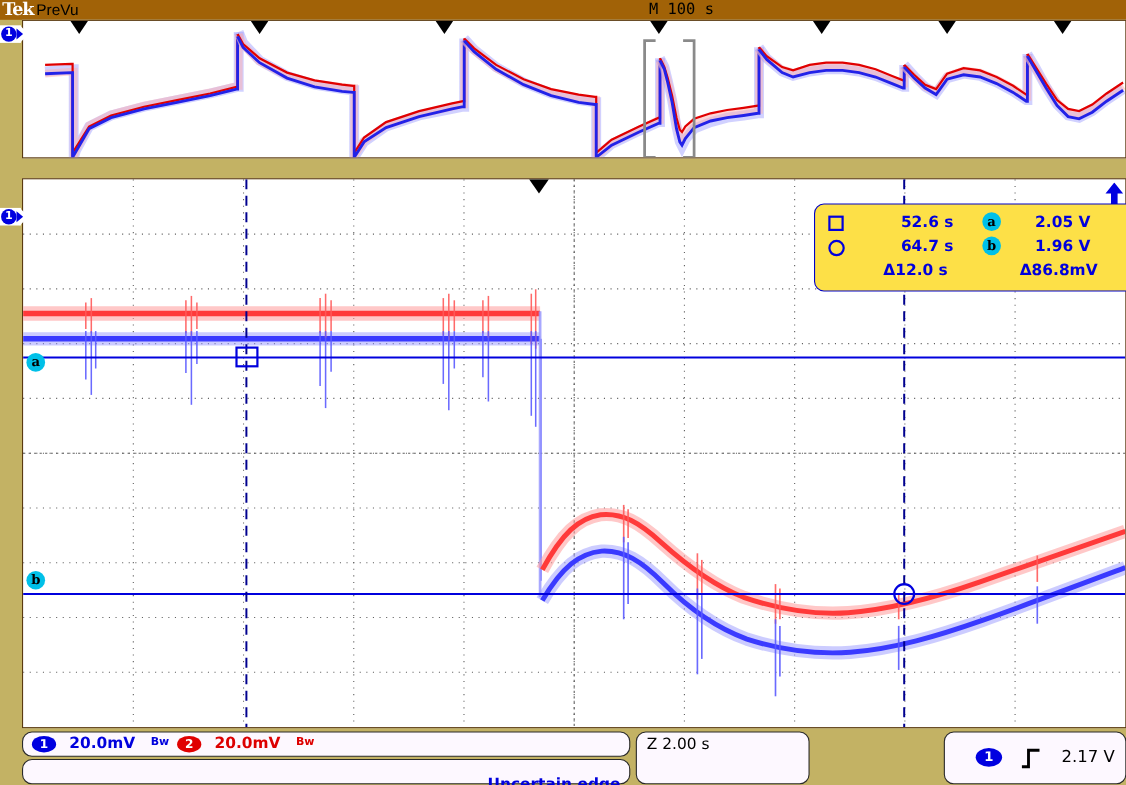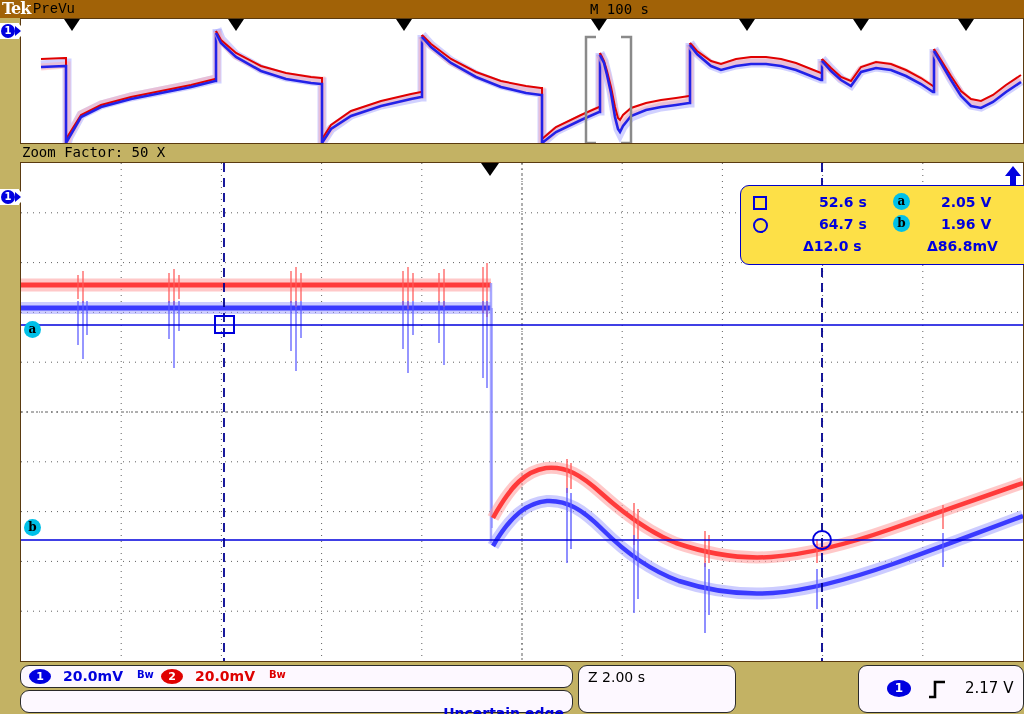--- a/index.html
+++ b/index.html
@@ -5,21 +5,21 @@
   html,body{margin:0;padding:0;background:#c3b264;}
   body{width:1024px;height:714px;overflow:hidden;
        font-family:"DejaVu Sans","Liberation Sans",sans-serif;}
   #app{position:relative;width:1024px;height:714px;background:#c3b264;}
 
   
   .topbar{position:absolute;left:0;top:0;width:1024px;height:18px;background:#a16207;}
   .tek-logo{position:absolute;left:2px;top:-1px;font-size:16px;font-weight:bold;
             color:#ffffff;letter-spacing:-1px;font-family:"DejaVu Serif","Liberation Serif",serif;}
   .prevu{position:absolute;left:33px;top:1px;font-size:14px;color:#000;
-         font-family:Liberation Mono, monospace;}
+         font-family:Liberation Sans, sans-serif;}
   .mtime{position:absolute;left:590px;top:1px;font-size:14px;color:#000;
          font-family:"DejaVu Sans Mono","Liberation Mono",monospace;}
 
   
   .ovwrap{position:absolute;left:20px;top:18px;width:1004px;height:126px;
           background:#ffffff;border:1px solid #5a3a10;box-sizing:border-box;}
   .ovwrap svg{display:block;}
 
   
   .zoombar{position:absolute;left:0;top:145px;width:1024px;height:16px;background:#c3b264;}
@@ -188,23 +188,20 @@
     </svg>
   </div>
 
   <div class="chptr" style="left:0px;top:23px;">
     <div class="body"></div>
     <div class="tip"></div>
     <div class="dot">1</div>
     <div class="tipin"></div>
   </div>
 
-  <div class="zoombar">
-    <span>Zoom Factor: 50 X</span>
-  </div>
 
   <div class="mainwrap">
     <svg width="1002" height="498" viewBox="0 0 1002 498">
       <defs>
         <clipPath id="mclip">
             <rect x="0" y="0" width="1002" height="498"></rect>
           </clipPath>
       </defs>
       <g clip-path="url(#mclip)">
 

